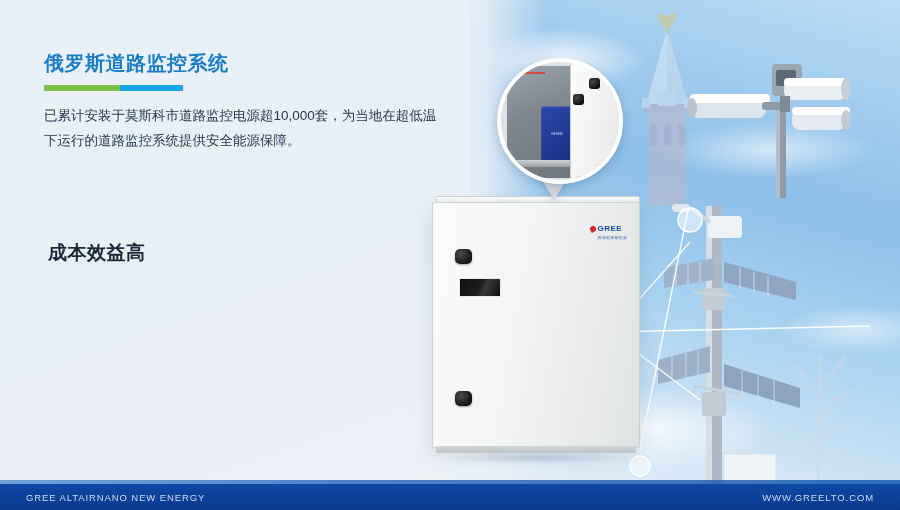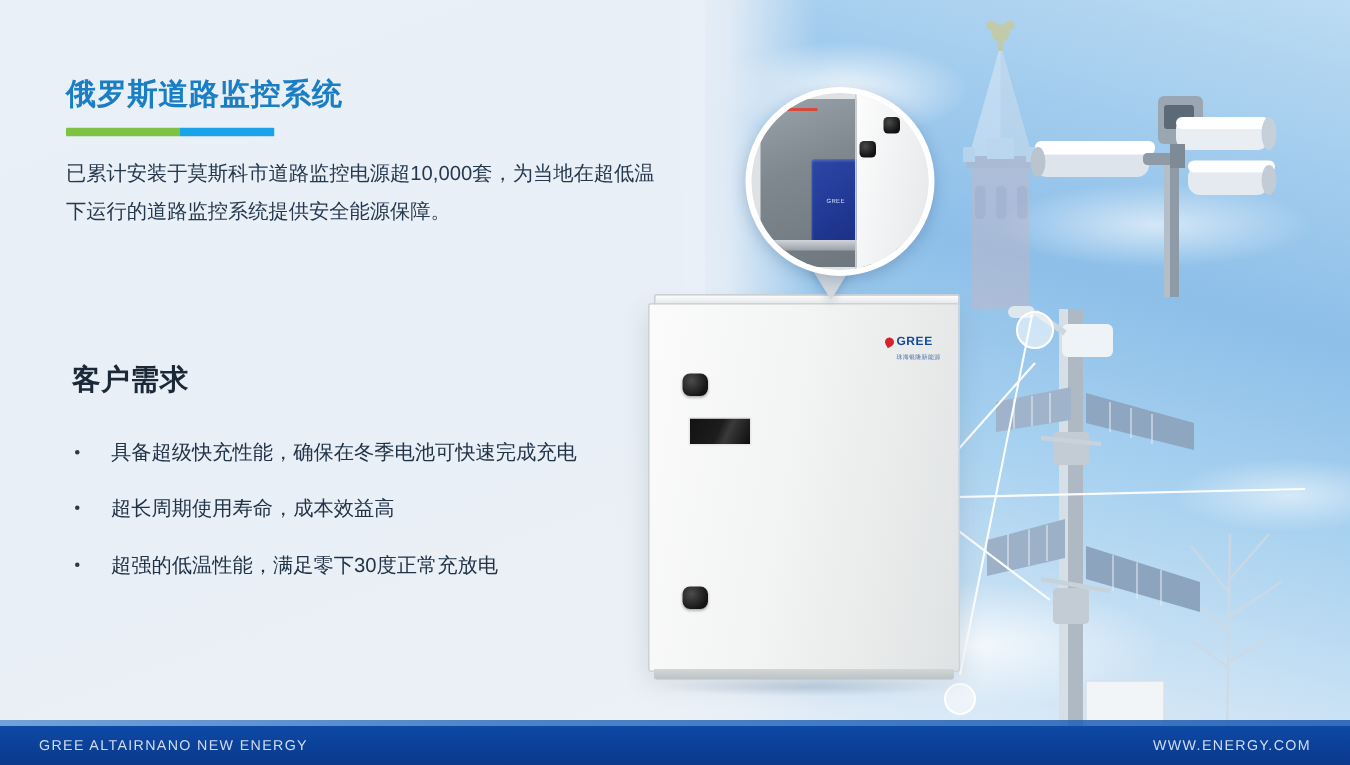--- a/index.html
+++ b/index.html
@@ -568,27 +568,22 @@
 
   <div class="text-col">
     <div class="title-sm">俄罗斯道路监控系统</div>
     <div class="accent-bar">
       <div class="seg-a"></div>
       <div class="seg-b"></div>
     </div>
     <div class="lede">已累计安装于莫斯科市道路监控电源超10,000套，为当地在超低温下运行的道路监控系统提供安全能源保障。</div>
   </div>
 
-  <div class="section-title">客户需求</div>
-
-  <ul class="bullets">
-    <li><span class="dot"></span><span>具备超级快充性能，确保在冬季电池可快速完成充电</span></li>
-    <li><span class="dot"></span><span>超长周期使用寿命，成本效益高</span></li>
-    <li><span class="dot"></span><span>超强的低温性能，满足零下30度正常充放电</span></li>
-  </ul>
+  <div class="section-title">成本效益高</div>
+
 
   <div class="footer-topline"></div>
   <div class="footer">
     <span class="fl">GREE ALTAIRNANO NEW ENERGY</span>
-    <span class="fr">WWW.ENERGY.COM</span>
+    <span class="fr">WWW.GREELTO.COM</span>
   </div>
 
 </div>
 
 </body></html>

